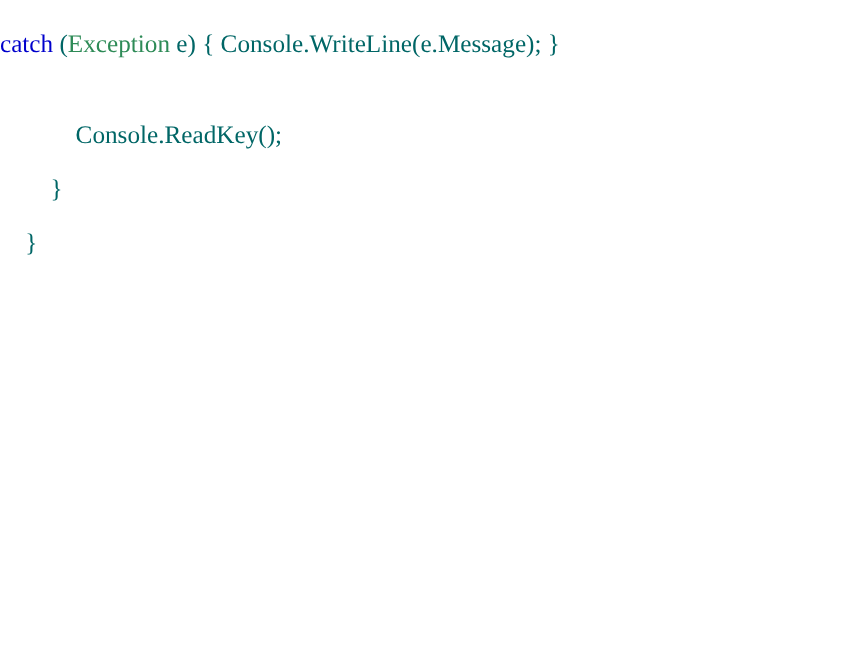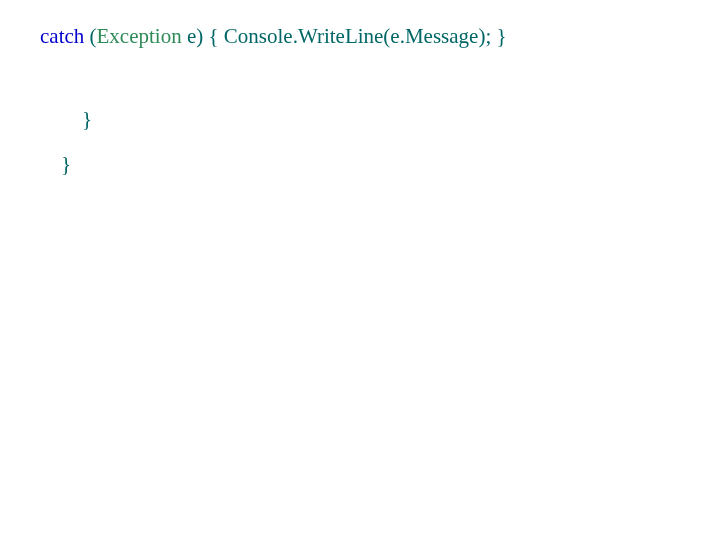--- a/index.html
+++ b/index.html
@@ -8,21 +8,20 @@
     width: 720px;
     height: 540px;
     background: #ffffff;
     font-family: "Times New Roman", Times, serif;
     font-size: 21px;
     line-height: 1.0;
   }
   .page {
     position: relative;
     padding-top: 26px;
-    padding-left: 40px;
   }
   .code-line {
     white-space: pre;
     margin-bottom: 17px;
   }
   .blank-line {
     height: 38px;
   }
   .blank-line2 {
     height: 7px;
@@ -33,20 +32,21 @@
 </style>
 </head>
 <body>
 
 <div class="page">
 
   <div class="code-line"><span class="kw">catch</span><span class="teal"> </span><span class="teal">(</span><span class="type">Exception</span><span class="teal"> </span><span class="teal">e) { Console.WriteLine(e.Message); }</span></div>
 
   <div class="blank-line"></div>
 
+  <div class="code-line teal">            Console.ReadKey();</div>
 
   <div class="blank-line2"></div>
 
   <div class="code-line teal">        }</div>
 
   <div class="blank-line2"></div>
 
   <div class="code-line teal">    }</div>
 
 </div>

